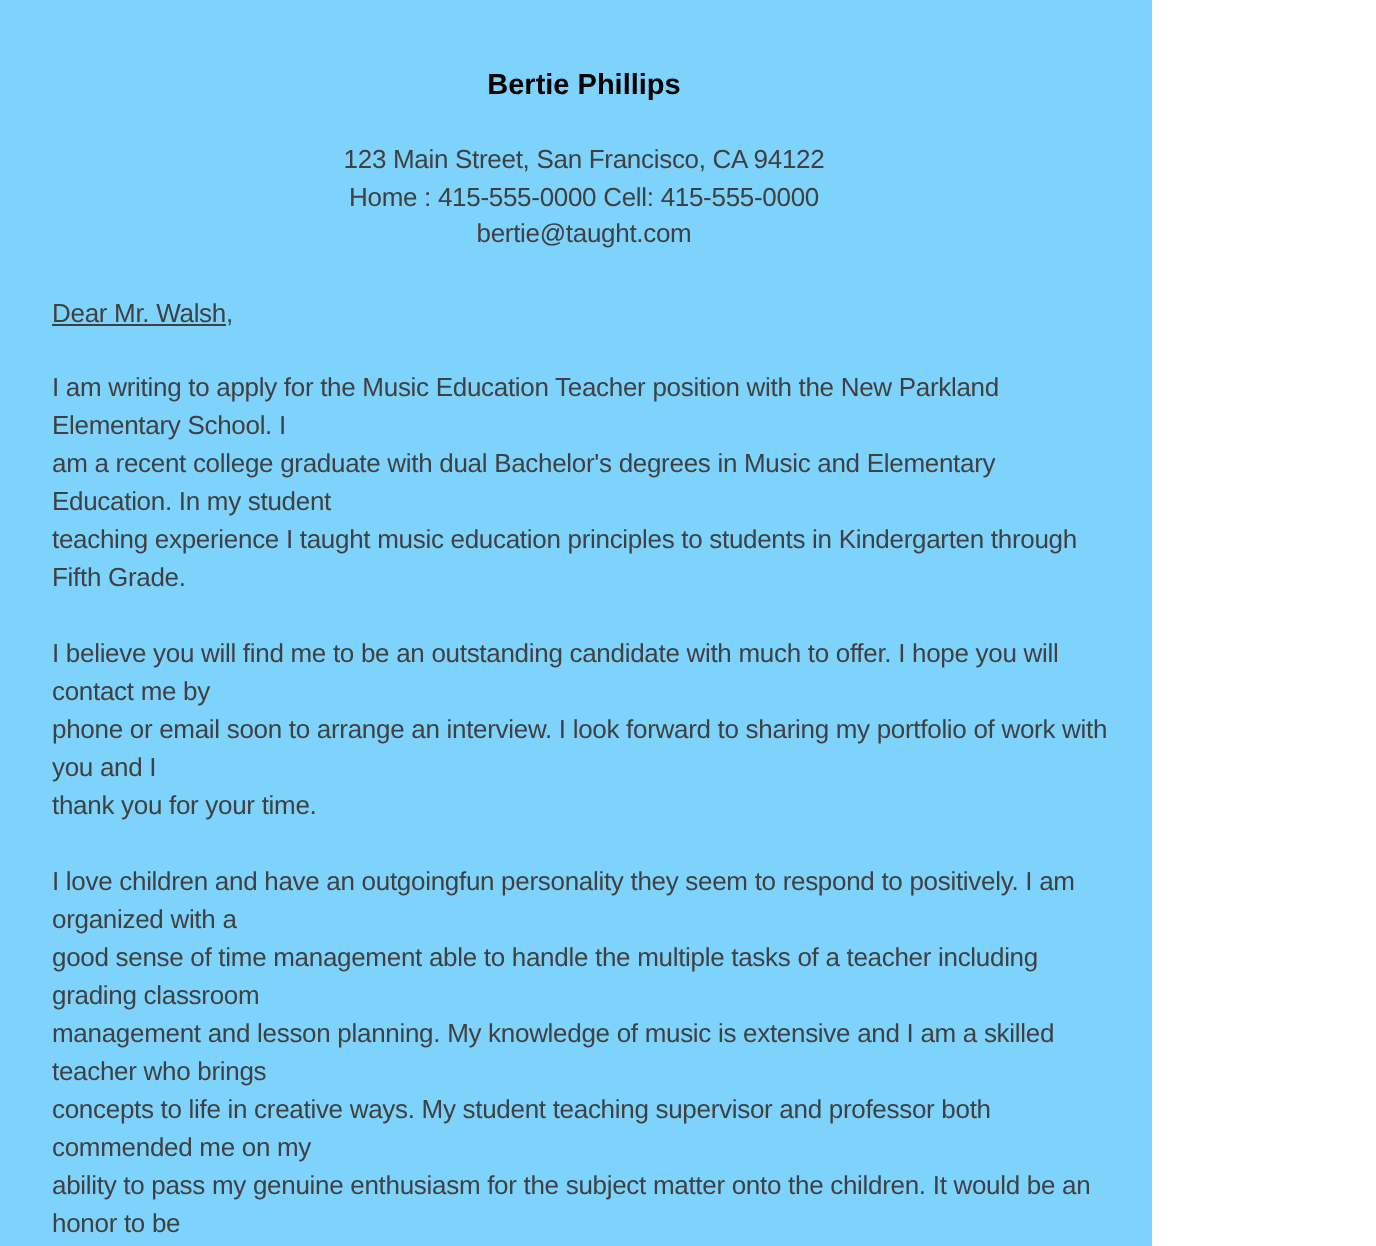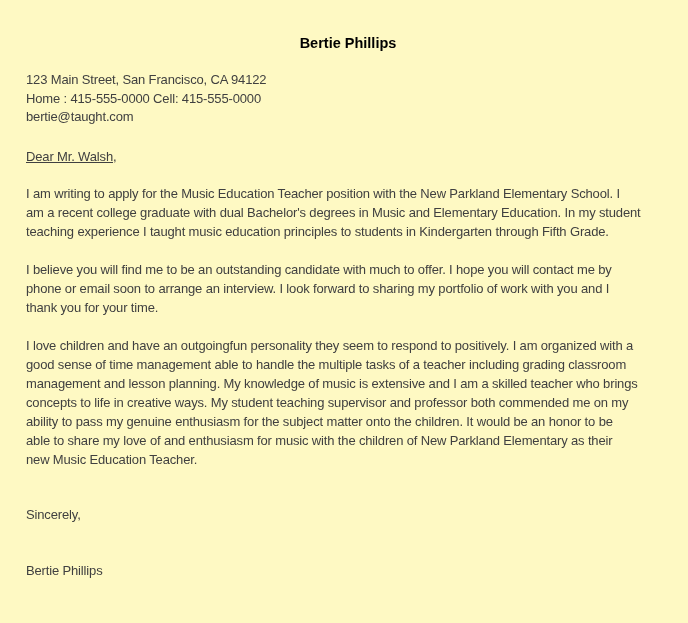--- a/index.html
+++ b/index.html
@@ -11,37 +11,38 @@
     width: 688px;
     height: 623px;
     overflow: hidden;
     font-family: "Liberation Sans", sans-serif;
     color: #404040;
     font-size: 13px;
     letter-spacing: -0.15px;
   }
   .page {
     box-sizing: border-box;
-    width: 688px;
+    width: 576px;
     height: 623px;
     padding: 36px 18px 0 26px;
-    background: #fef9c3;
+    background: #7dd3fc;
   }
   .letter-title {
     text-align: center;
     font-weight: 700;
     font-size: 14.5px;
     line-height: 15px;
     color: #000000;
     letter-spacing: 0;
     margin: 0 0 20px 0;
   }
   .contact-block {
+    text-align: center;
     line-height: 18.5px;
-    margin: 0;
+    margin: 15px;
   }
   .contact-line {
     margin: 0;
   }
   .salutation {
     margin: 20px 0 0 0;
     line-height: 19px;
     text-decoration: underline;
   }
   .para {

